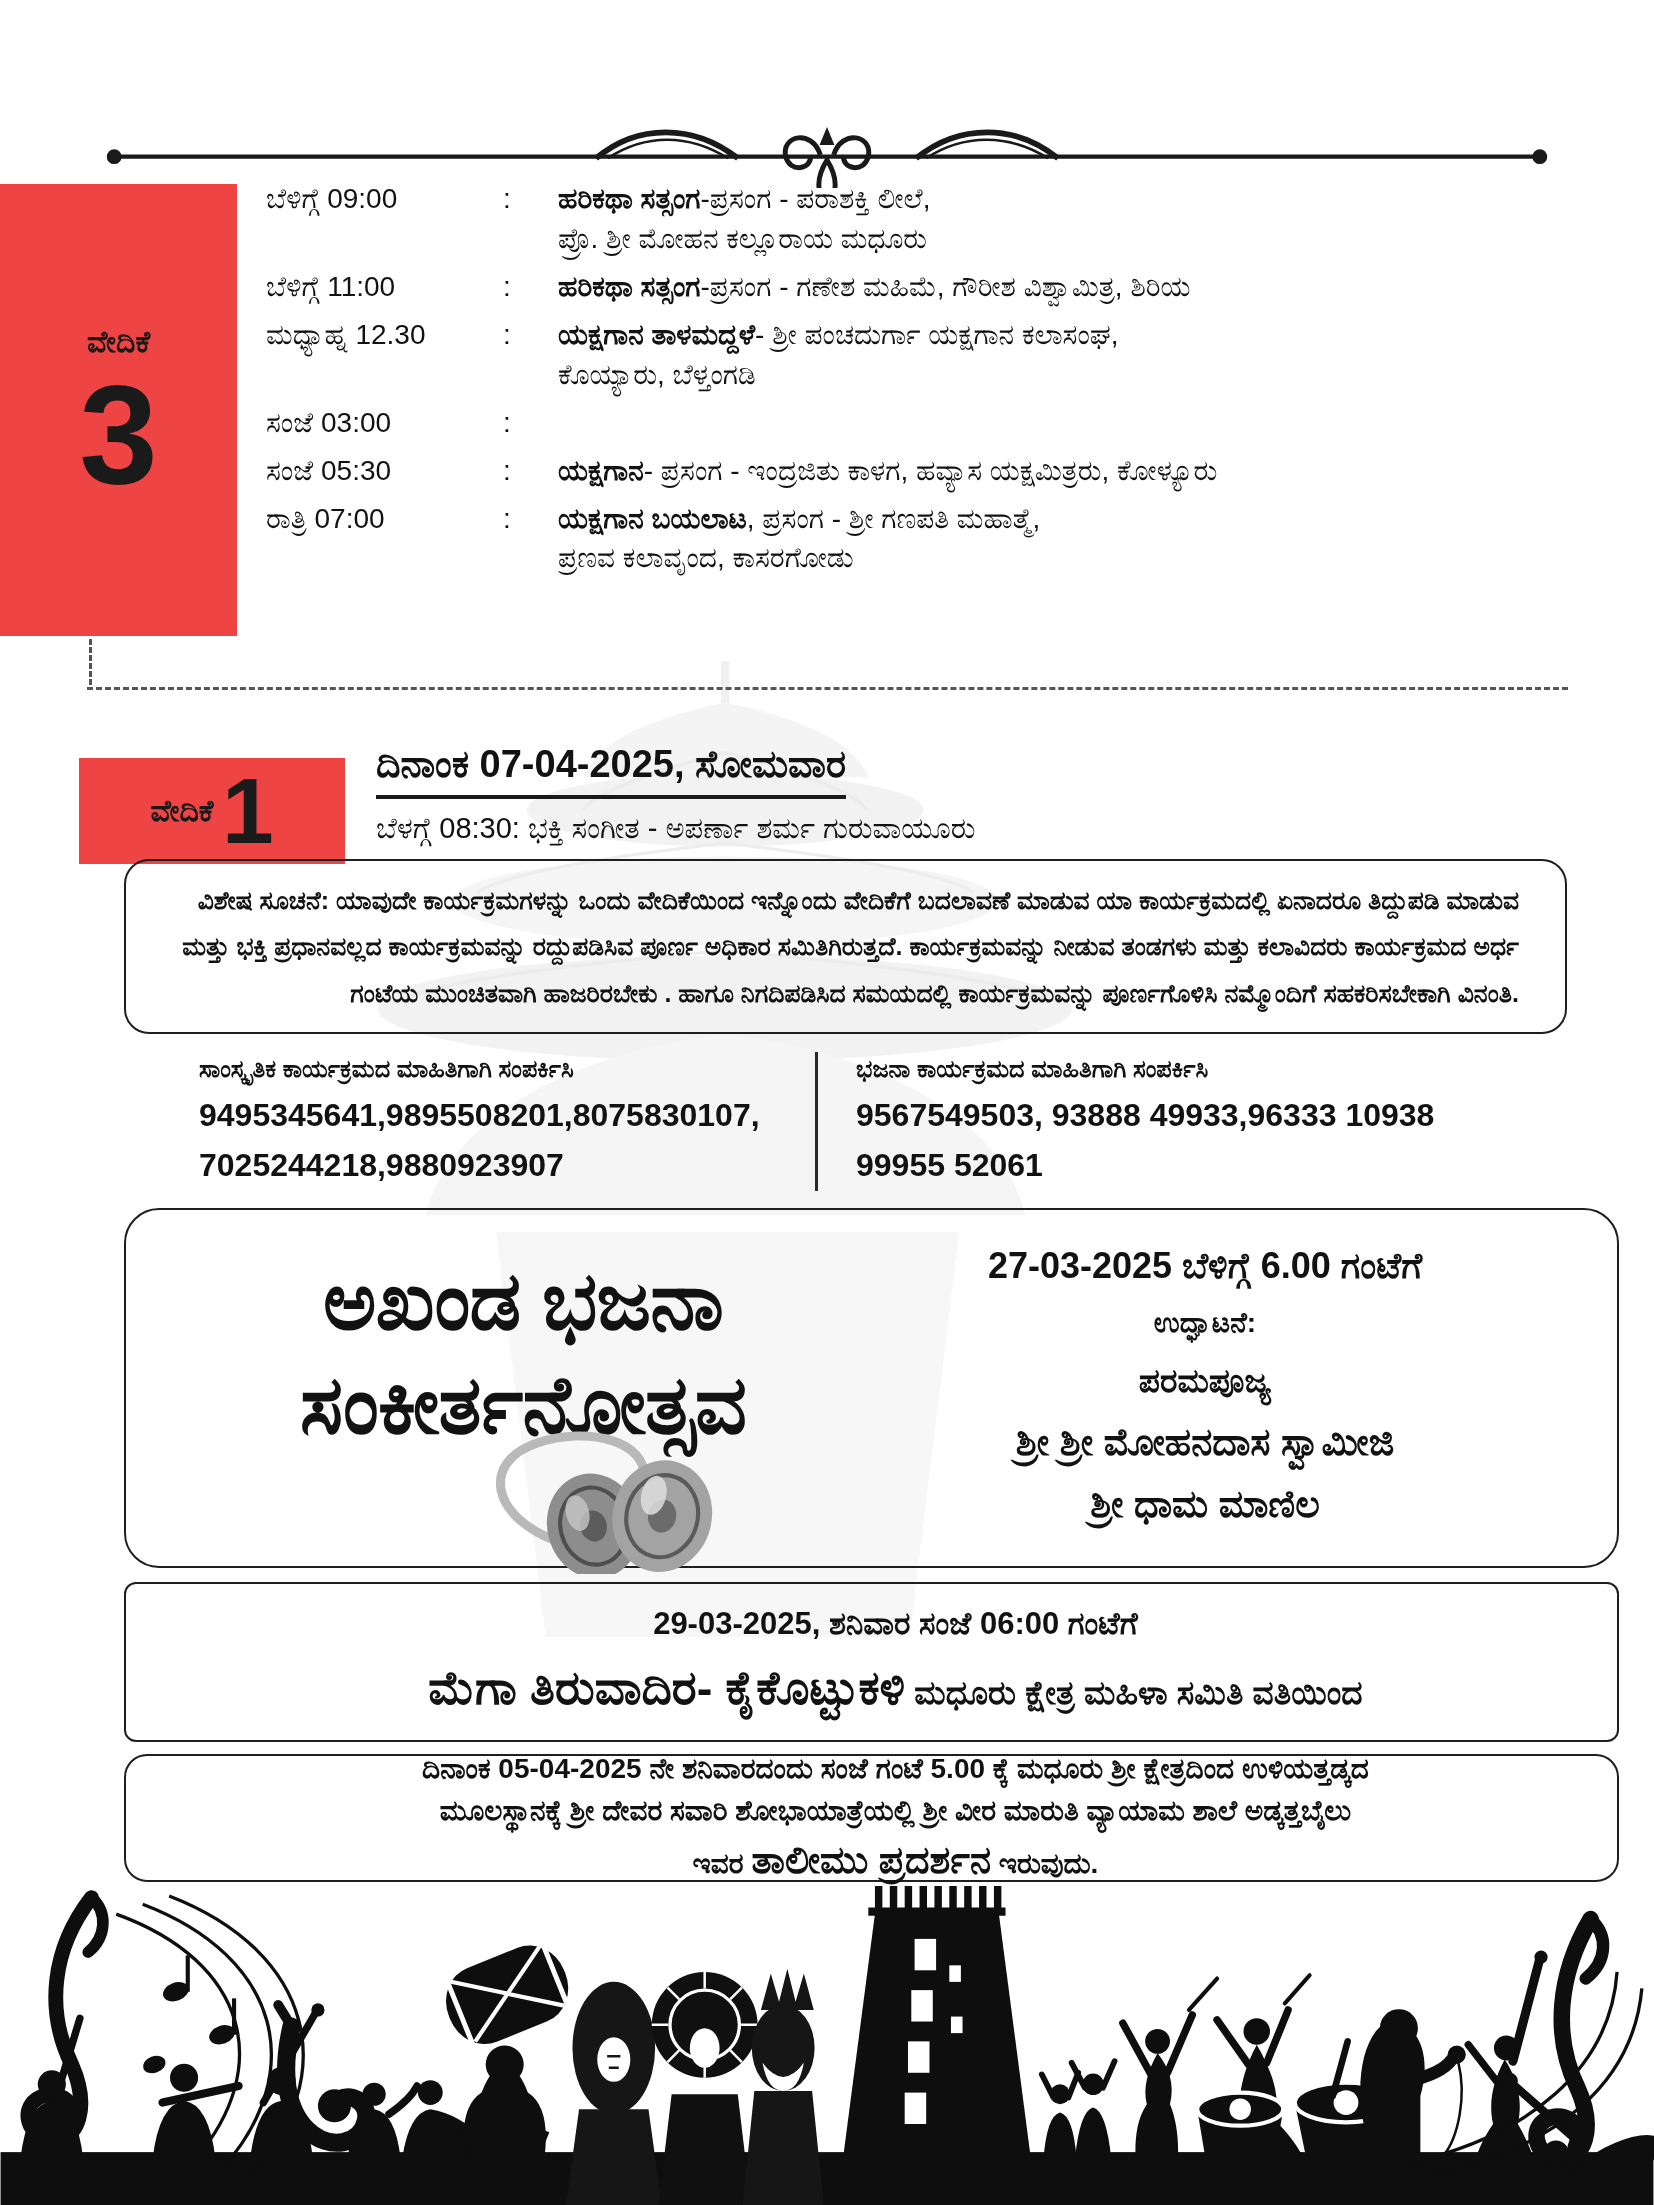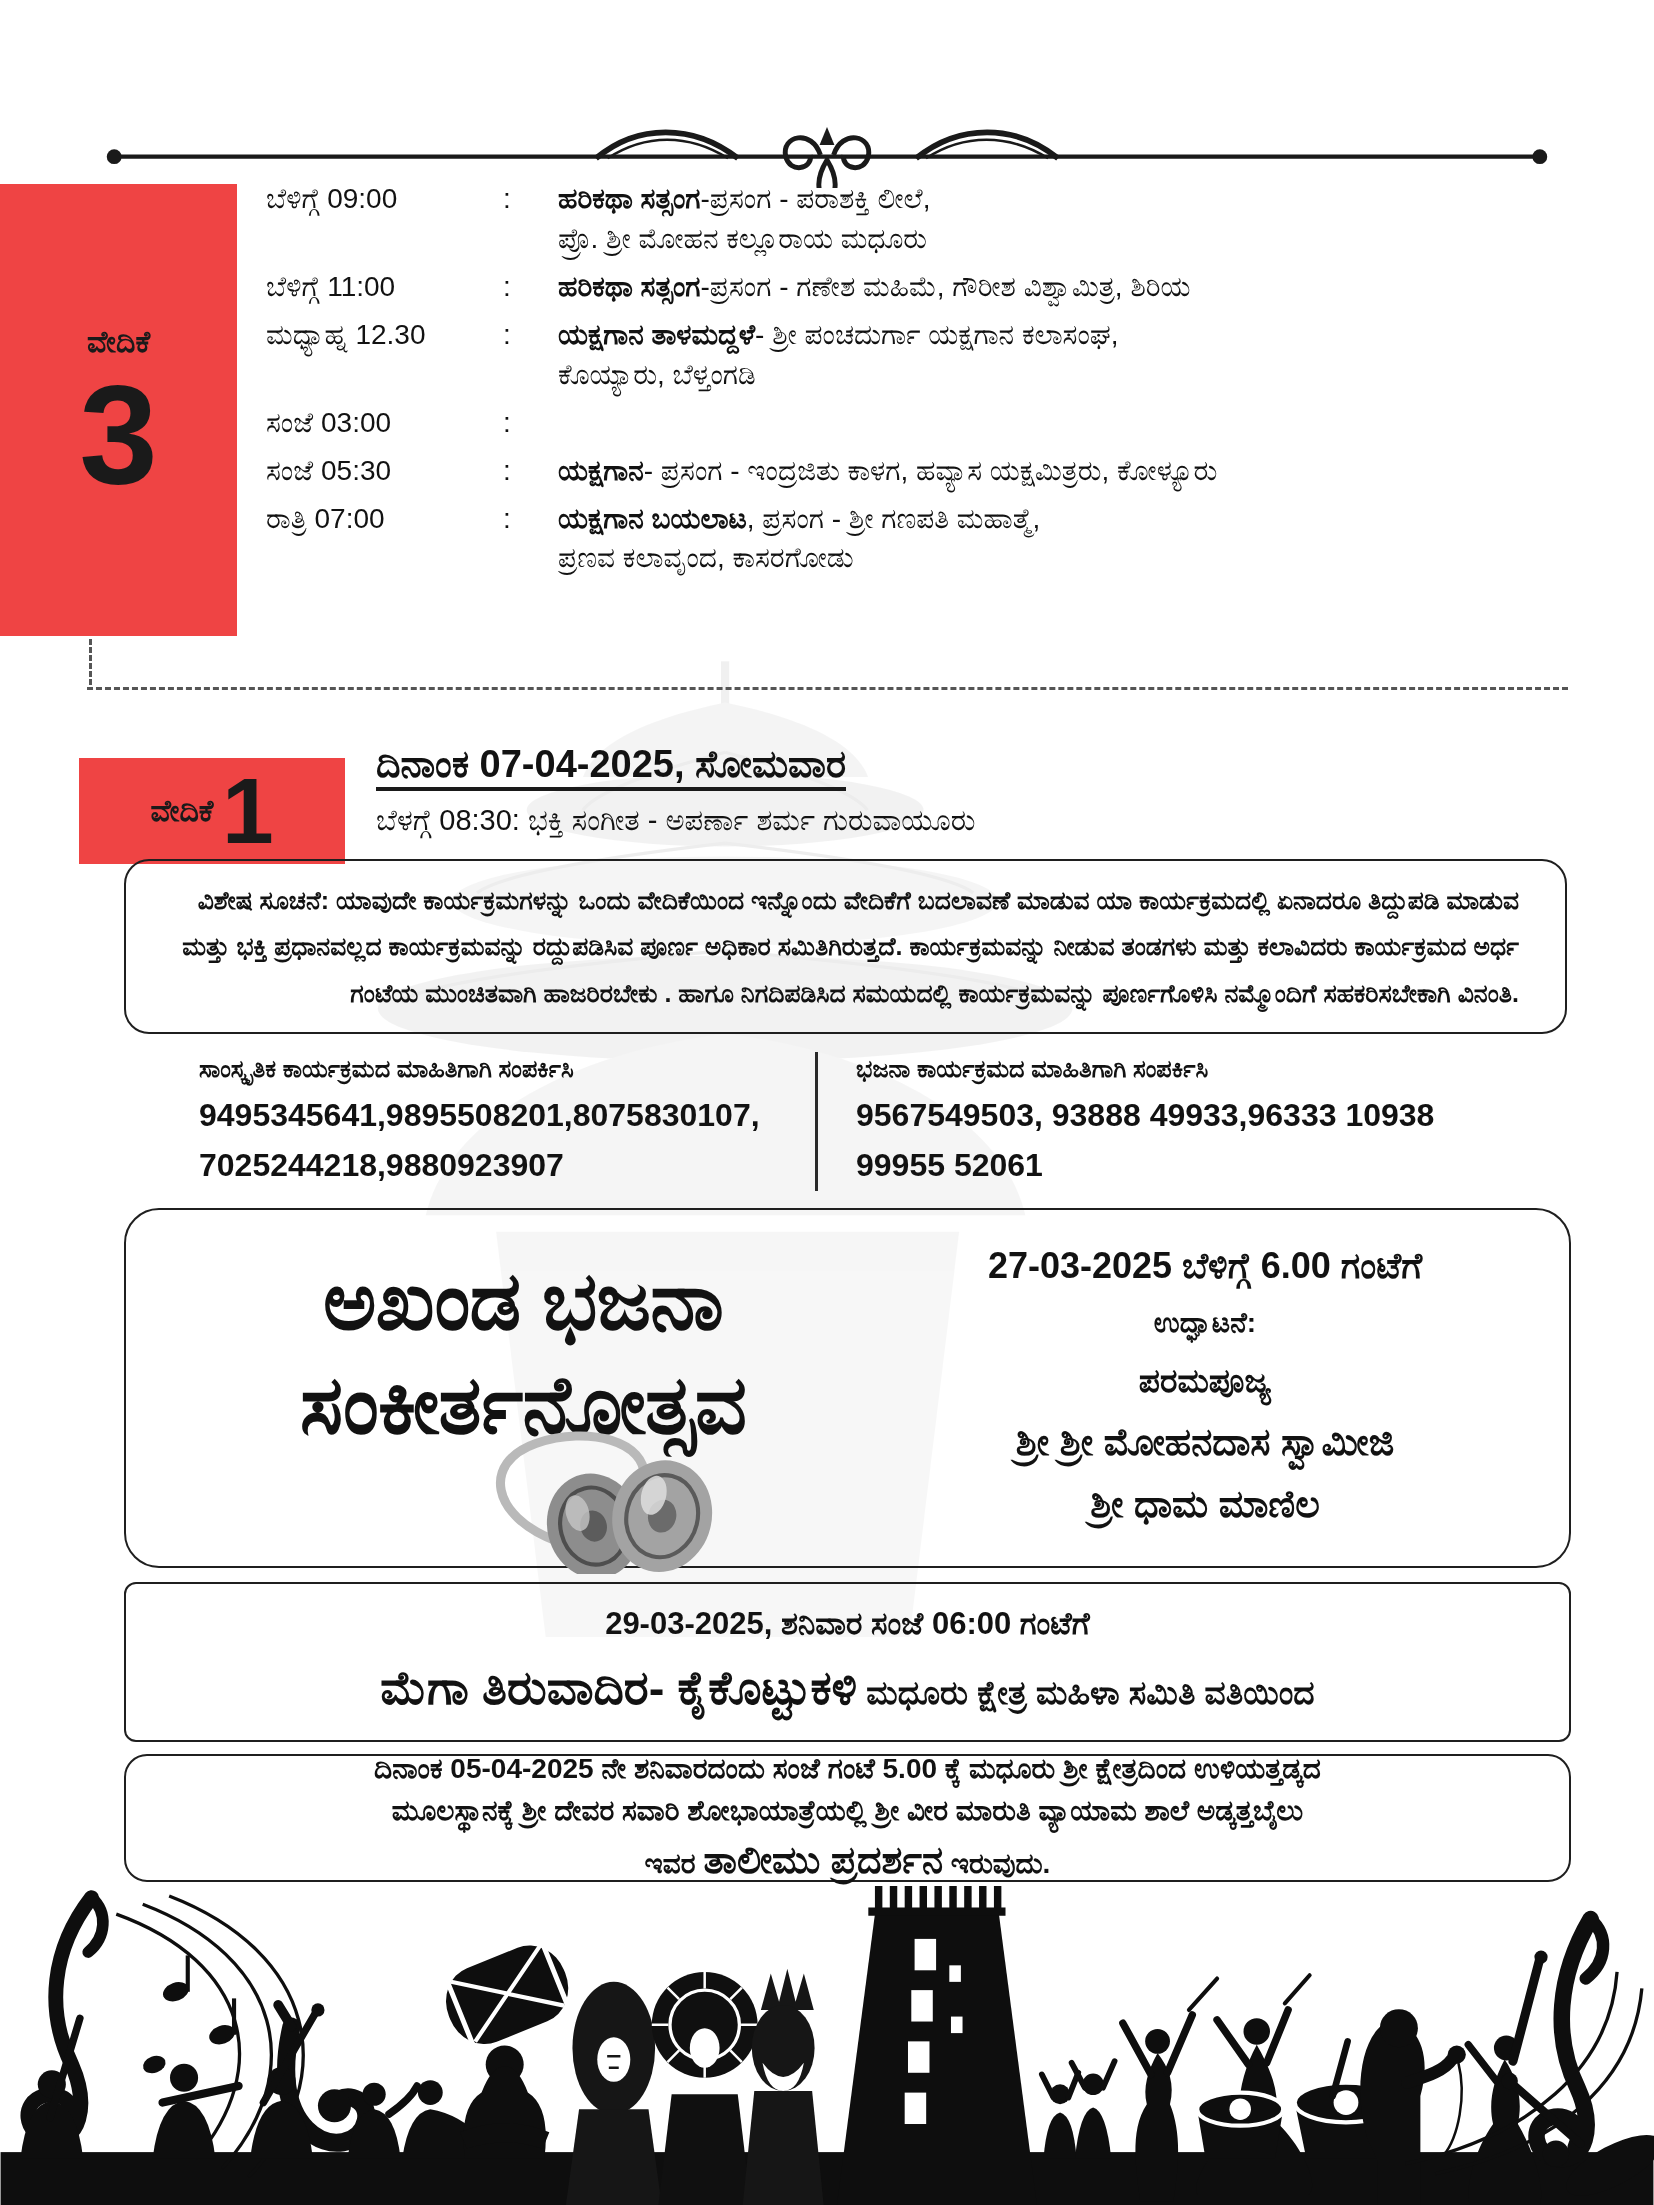--- a/index.html
+++ b/index.html
@@ -1,31 +1,31 @@
 <!DOCTYPE html>
 <html style="font-size:13.2px"><head>
 <meta charset="utf-8">
 <style>
   html,body{margin:0;padding:0;background:#ffffff;}
   body{font-family:"Liberation Sans","DejaVu Sans",sans-serif;color:#121212;}
   #page{position:relative;width:1654px;height:2205px;background:#fff;overflow:hidden;}
   .abs{position:absolute;}
-  .box{border:2.5px solid #1f1f1f;border-radius:25px;background:transparent;}
+  .box{border:2.5px solid #1f1f1f;border-radius:25px;background:transparent;padding-left:48px;}
   
   .graytag{background:#ef4444;color:#1a1a1a;text-align:center;}
   .graytag .vlabel{font-size:30px;font-weight:700;}
   .graytag .vnum{font-size:141px;font-weight:700;line-height:.85;}
   
   .schedrow{display:grid;grid-template-columns:225px 43px 1fr;column-gap:12px;margin-bottom:8.3px;font-size:28px;line-height:1.42;}
   .schedrow .lead{font-weight:700;}
   .t{font-weight:400;}
   .dash-h{border-top:3.3px dashed #555;}
   .dash-v{border-left:3.3px dashed #555;}
   
-  .v1heading{font-size:38px;font-weight:800;border-bottom:4.1px solid #1a1a1a;padding-bottom:0;display:inline-block;}
+  .v1heading{font-size:38px;font-weight:800;border-bottom:4.1px solid #1a1a1a;padding-bottom:8px;display:inline-block;}
   .v1sub{font-size:29px;font-weight:500;margin-top:13.2px;}
   
   .noticeText{font-size:25px;font-weight:600;line-height:1.85;text-align:right;}
   
   .clabel{font-size:24px;font-weight:700;}
   .cnums{font-size:32px;font-weight:700;line-height:1.55;margin-top:8.3px;}
   
   .bigtitle{font-size:81px;font-weight:800;line-height:1.28;text-align:center;letter-spacing:-0.8px;}
   .bh-right{text-align:center;}
   .bh-dt{font-size:36px;font-weight:800;}

